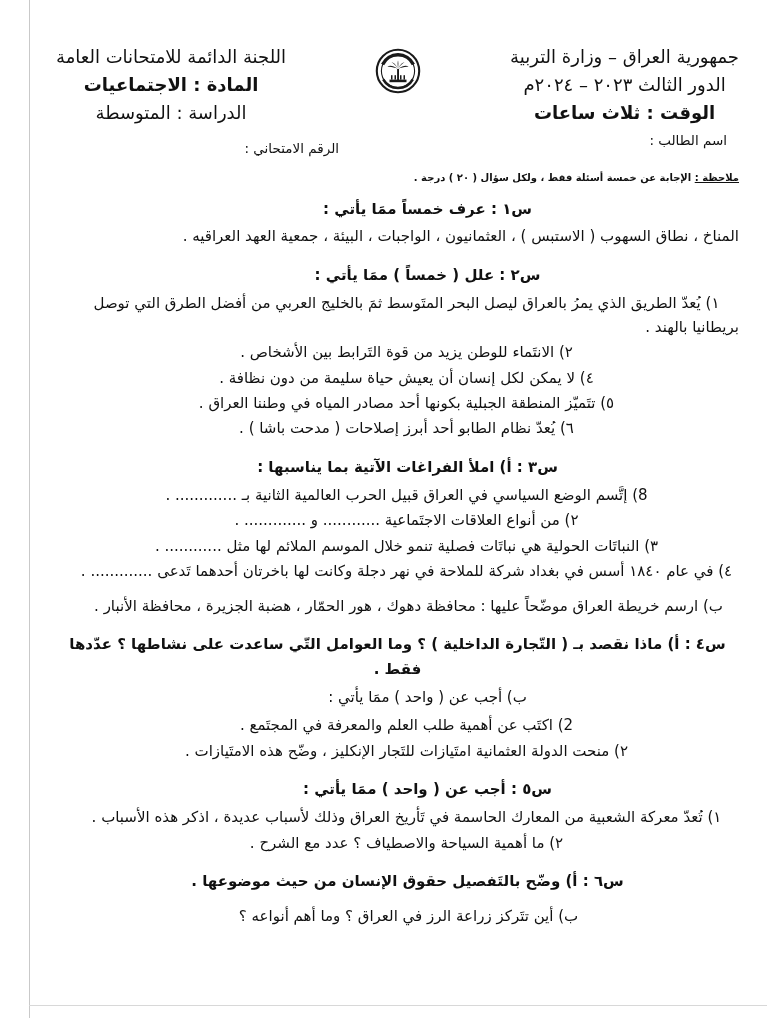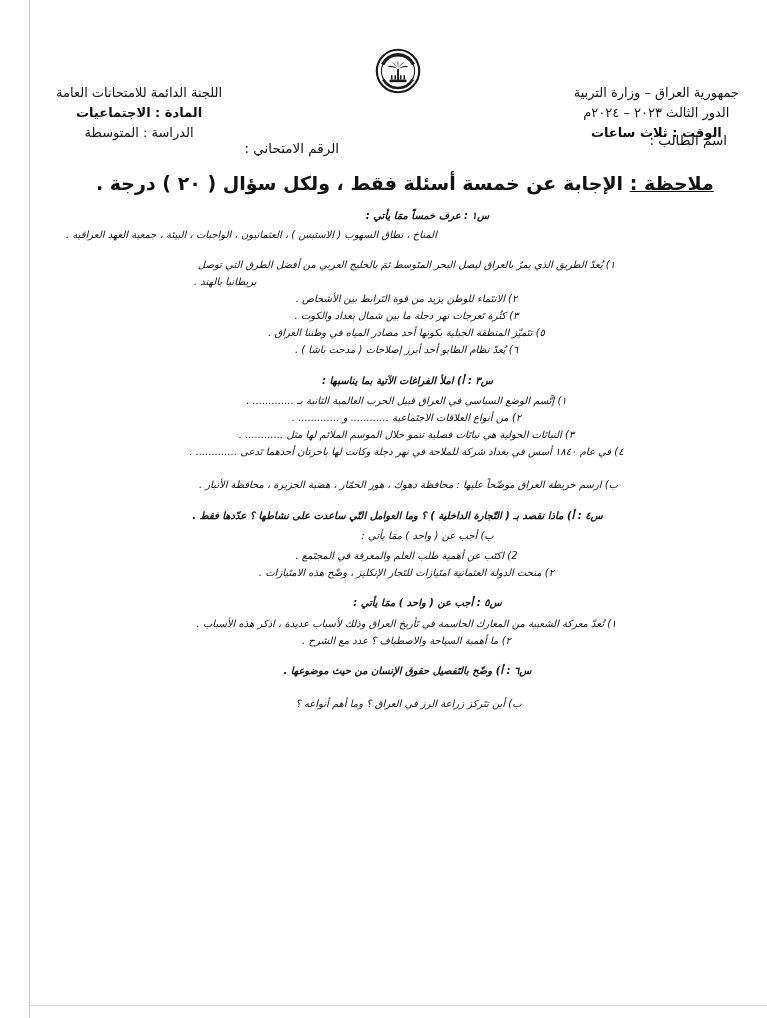--- a/index.html
+++ b/index.html
@@ -50,24 +50,23 @@
 
   
   .header {
     display: flex;
     flex-direction: row;
     align-items: flex-start;
     justify-content: space-between;
     height: 72px;
   }
   .hdr-col {
-    font-size: 13px;
+    font-size: 18px;
     line-height: 1.55;
     white-space: nowrap;
-    margin-top: 40px;
   }
   .hdr-col.right { text-align: center; padding-top: 1px; }
   .hdr-col.left  { text-align: center; padding-top: 1px; }
   .hdr-line { display: block; }
   .hdr-line.bold { font-weight: bold; }
 
   .emblem-wrap {
     width: 62px;
     display: flex;
     align-items: flex-start;
@@ -89,74 +88,73 @@
   }
   .id-number {
     position: absolute;
     right: 400px;
     top: 8px;
   }
 
   
   .note {
     margin-top: 10px;
-    text-align: left;
-    font-size: 19px;
+    text-align: right;
+    font-size: 10px;
     font-weight: bold;
     padding-left: 40px;
   }
   .note .u {
     text-decoration: underline;
   }
 
   
   .q-block {
     margin-top: 14px;
-    font-size: 10px;
+    font-size: 15px;
     line-height: 1.62;
-    font-style: italic;
   }
   .q-head {
     font-weight: bold;
     text-align: center;
     padding-left: 60px;
   }
   .q-head.indent-a { padding-left: 20px; }
   .q-head.wide { padding-left: 0px; }
   .q-sub {
     text-align: center;
     padding-left: 60px;
     margin-top: 4px;
   }
   .q-terms {
-    text-align: left;
+    text-align: right;
     margin-top: 3px;
     padding-left: 10px;
   }
   .q-list {
     margin: 4px 0 0 0;
     padding: 0;
     list-style: none;
   }
   .q-list li {
     text-align: center;
     padding-left: 18px;
     margin-top: 1px;
   }
   .q-list li.two-line {
     text-align: center;
   }
   .cont-line {
     display: block;
-    text-align: left;
+    text-align: right;
     padding-left: 120px;
   }
   .q-partb {
     text-align: center;
-    margin-top: 17px;
+    margin-top: 11px;
     padding-left: 22px;
   }
 </style>
 </head>
 <body>
 
 <div class="page">
 
   <div class="scan-edge"></div>
   <div class="scan-edge-bottom"></div>
@@ -208,36 +206,37 @@
       <span class="u">ملاحظة :</span>
       <span>الإجابة عن خمسة أسئلة فقط ، ولكل سؤال ( ٢٠ ) درجة .</span>
     </div>
 
     <div class="q-block">
       <div class="q-head">س١ : عرف خمساً ممَا يأتي :</div>
       <div class="q-terms">المناخ  ،  نطاق السهوب ( الاستبس )  ،  العثمانيون  ،  الواجبات  ،  البيئة  ،  جمعية العهد العراقيه .</div>
     </div>
 
     <div class="q-block">
+      <div class="q-head">س٢ : علل ( خمساً ) ممَا يأتي :</div>
       <ul class="q-list">
         <li class="two-line">
           <span>١) يُعدّ الطريق الذي يمرُ بالعراق ليصل البحر المتَوسط ثمَ بالخليج العربي من أفضل الطرق التي توصل</span>
           <span class="cont-line">بريطانيا بالهند .</span>
         </li>
         <li>٢) الانتَماء للوطن يزيد من قوة التَرابط بين الأشخاص .</li>
-        <li>٣) كثُرة تَعرجات نهر دجلة ما بين شمال بغداد والكوت .</li>
+        <li>٤) لا يمكن لكل إنسان أن يعيش حياة سليمة من دون نظافة .</li>
         <li>٥) تتَميّز المنطقة الجبلية بكونها أحد مصادر المياه في وطننا العراق .</li>
         <li>٦) يُعدّ نظام الطابو أحد أبرز إصلاحات ( مدحت باشا ) .</li>
       </ul>
     </div>
 
     <div class="q-block">
       <div class="q-head indent-a">س٣ : أ) املأ الفراغات الآتية بما يناسبها :</div>
       <ul class="q-list">
-        <li>١) إتَّسم الوضع السياسي في العراق قبيل الحرب العالمية الثانية بـ ............. .</li>
+        <li>8) إتَّسم الوضع السياسي في العراق قبيل الحرب العالمية الثانية بـ ............. .</li>
         <li>٢) من أنواع العلاقات الاجتَماعية ............ و ............. .</li>
         <li>٣) النباتَات الحولية هي نباتَات فصلية تنمو خلال الموسم الملائم لها مثل ............ .</li>
         <li>٤) في عام ١٨٤٠ أسس في بغداد شركة للملاحة في نهر دجلة وكانت لها باخرتان أحدهما تَدعى ............. .</li>
       </ul>
       <div class="q-partb">ب) ارسم خريطة العراق موضّحاً عليها : محافظة دهوك  ،  هور الحمّار  ،  هضبة الجزيرة  ، محافظة الأنبار .</div>
     </div>
 
     <div class="q-block">
       <div class="q-head wide">س٤ : أ) ماذا نقصد بـ ( التّجارة الداخلية ) ؟ وما العوامل التّي ساعدت على نشاطها ؟ عدّدها فقط .</div>
       <div class="q-sub">ب) أجب عن ( واحد ) ممَا يأتي :</div>

